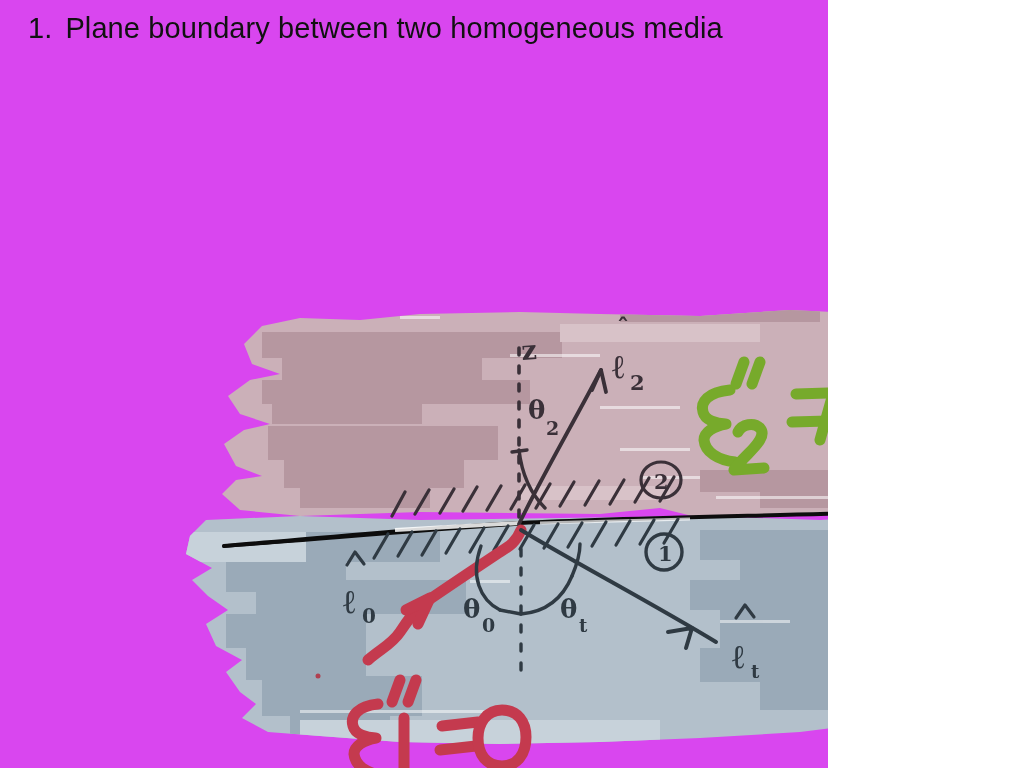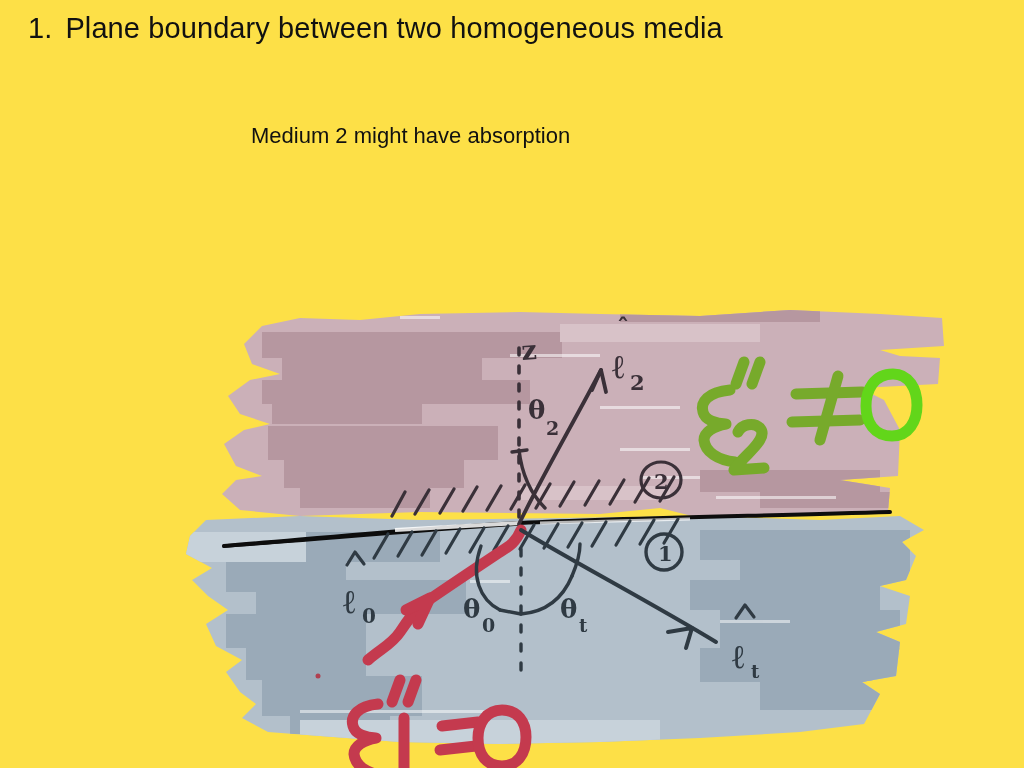--- a/index.html
+++ b/index.html
@@ -2,23 +2,23 @@
 <html><head>
 <meta charset="utf-8">
 <style>
   html, body {
     margin: 0;
     padding: 0;
     background: #ffffff;
   }
   #slide {
     position: relative;
-    width: 1024px;
+    width: 828px;
     height: 768px;
-    background: #fde047;
+    background: #d946ef;
     overflow: hidden;
     font-family: "Liberation Sans", sans-serif;
     text-decoration: underline;
   }
   #slide-title {
     position: absolute;
     left: 28px;
     top: 12px;
     font-size: 29px;
     color: #111111;
@@ -55,21 +55,20 @@
 </head>
 <body>
 
 <div id="slide">
 
   <div id="slide-title">
     <span id="title-number">1.</span><span>Plane boundary between two homogeneous media</span>
   </div>
 
   <div id="subtitle-block">
-    <div class="subtitle-line">Medium 2 might have absorption</div>
   </div>
 
   <div id="diagram">
     <svg width="1024" height="488" viewBox="0 0 1024 488" xmlns="http://www.w3.org/2000/svg">
 
       <defs>
 
         <clipPath id="clipUpper">
           <path d="M262,46 L300,38 L360,40 L420,34 L520,32 L600,34 L700,36 L790,30 L880,34 L942,38
                    L944,66 L880,70 L900,76 L940,78 L938,104 L860,108 L884,120 L900,150 L898,196

